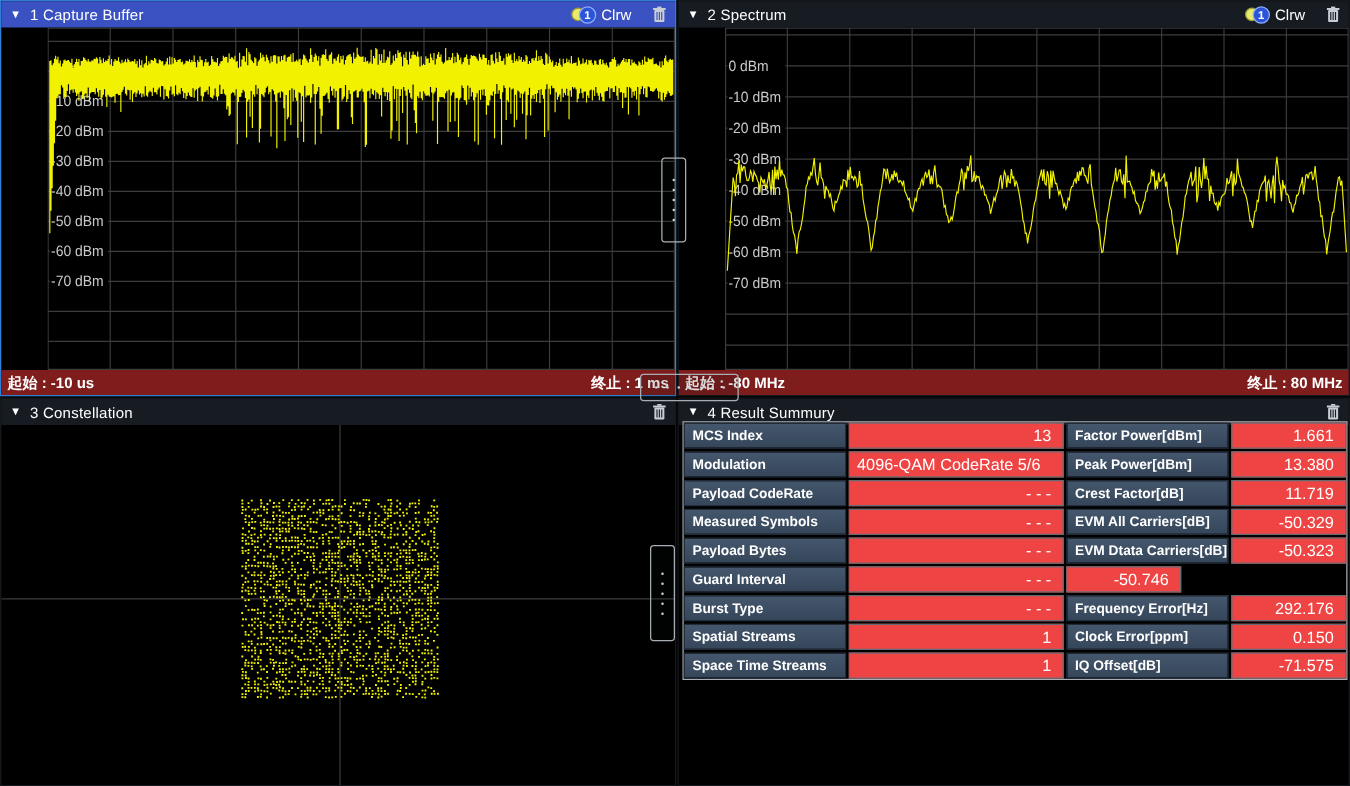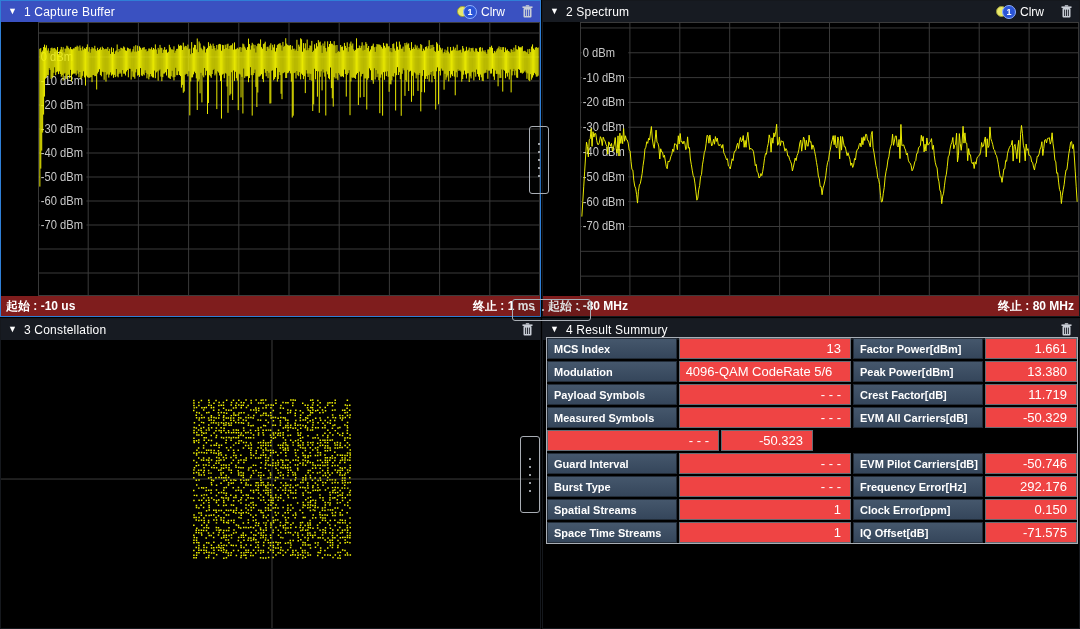--- a/index.html
+++ b/index.html
@@ -231,39 +231,40 @@
         <div class="rcell rlabel c3">Factor Power[dBm]</div>
         <div class="rcell rvalue c4">1.661</div>
       </div>
       <div class="rrow">
         <div class="rcell rlabel c1">Modulation</div>
         <div class="rcell rvalue c2 center">4096-QAM CodeRate 5/6</div>
         <div class="rcell rlabel c3">Peak Power[dBm]</div>
         <div class="rcell rvalue c4">13.380</div>
       </div>
       <div class="rrow">
-        <div class="rcell rlabel c1">Payload Symbols</div>
+        <div class="rcell rlabel c1">Payload CodeRate</div>
         <div class="rcell rvalue c2">- - -</div>
         <div class="rcell rlabel c3">Crest Factor[dB]</div>
         <div class="rcell rvalue c4">11.719</div>
       </div>
       <div class="rrow">
         <div class="rcell rlabel c1">Measured Symbols</div>
         <div class="rcell rvalue c2">- - -</div>
         <div class="rcell rlabel c3">EVM All Carriers[dB]</div>
         <div class="rcell rvalue c4">-50.329</div>
       </div>
       <div class="rrow">
-        <div class="rcell rvalue c2">- - -</div>
+        <div class="rcell rlabel c1">Payload Bytes</div>
+        <div class="rcell rvalue c2">- - -</div>
+        <div class="rcell rlabel c3">EVM Dtata Carriers[dB]</div>
         <div class="rcell rvalue c4">-50.323</div>
       </div>
       <div class="rrow">
         <div class="rcell rlabel c1">Guard Interval</div>
         <div class="rcell rvalue c2">- - -</div>
-        <div class="rcell rlabel c3">EVM Pilot Carriers[dB]</div>
         <div class="rcell rvalue c4">-50.746</div>
       </div>
       <div class="rrow">
         <div class="rcell rlabel c1">Burst Type</div>
         <div class="rcell rvalue c2">- - -</div>
         <div class="rcell rlabel c3">Frequency Error[Hz]</div>
         <div class="rcell rvalue c4">292.176</div>
       </div>
       <div class="rrow">
         <div class="rcell rlabel c1">Spatial Streams</div>

